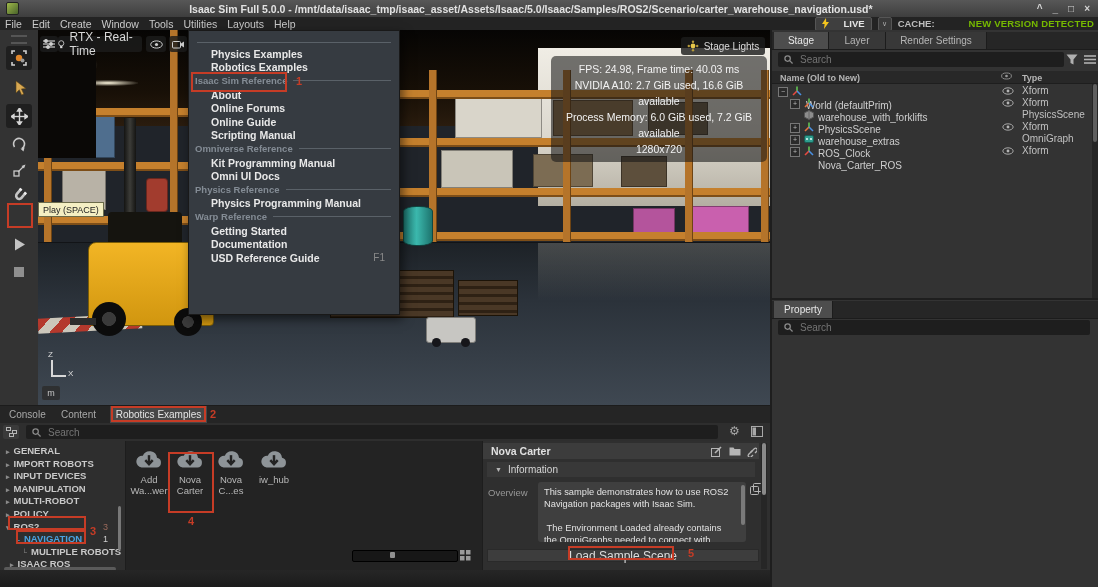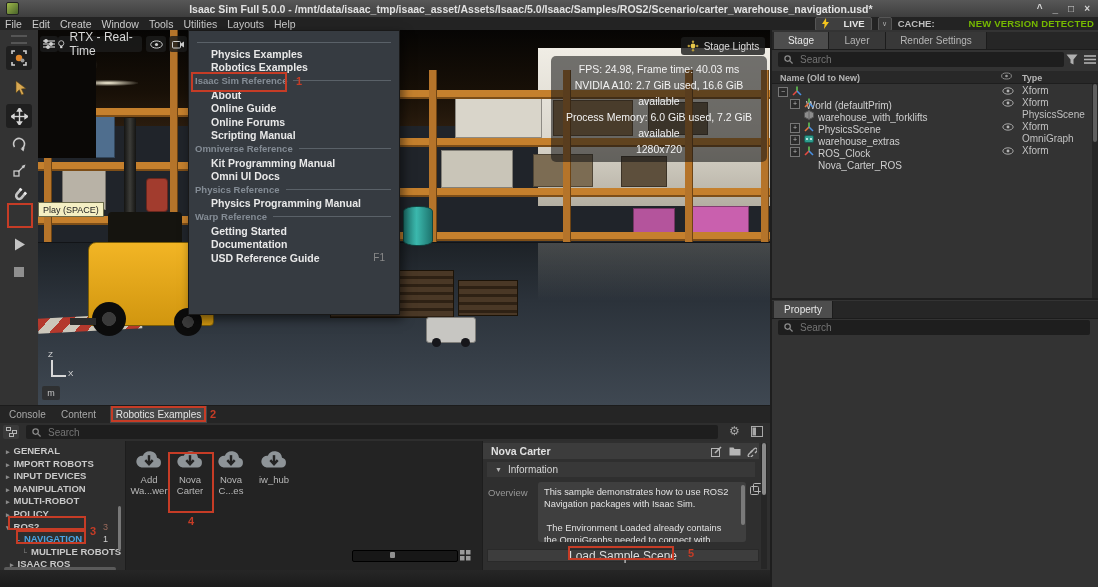--- a/index.html
+++ b/index.html
@@ -369,22 +369,22 @@
 
   <div class="abs" id="helpmenu">
     <div class="hm-sep"></div>
     <div class="hm-i">Physics Examples</div>
     <div class="hm-i">Robotics Examples</div>
     <div class="hm-h">
         <span>Isaac Sim Reference</span>
         <span class="ln"></span>
       </div>
     <div class="hm-i">About</div>
+    <div class="hm-i">Online Forums</div>
     <div class="hm-i">Online Guide</div>
-    <div class="hm-i">Online Forums</div>
     <div class="hm-i">Scripting Manual</div>
     <div class="hm-h">
         <span>Omniverse Reference</span>
         <span class="ln"></span>
       </div>
     <div class="hm-i">Kit Programming Manual</div>
     <div class="hm-i">Omni UI Docs</div>
     <div class="hm-h">
         <span>Physics Reference</span>
         <span class="ln"></span>

